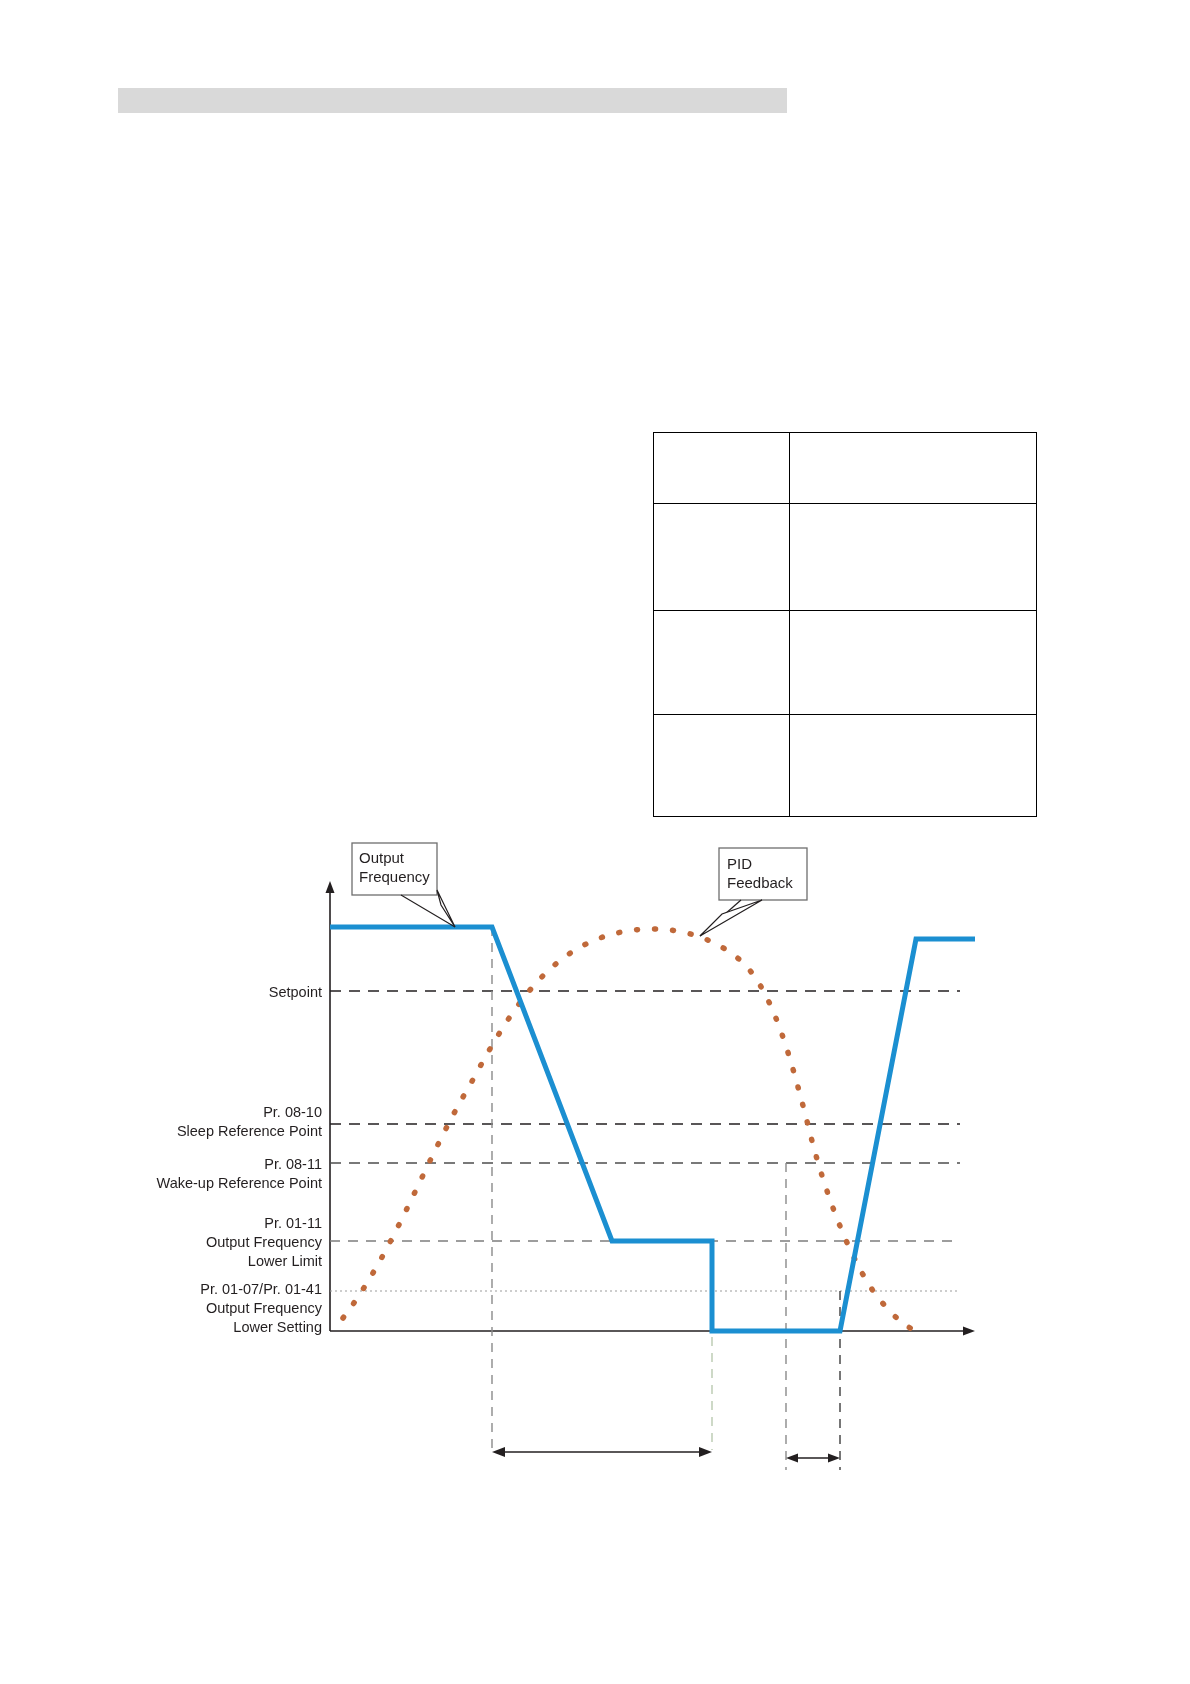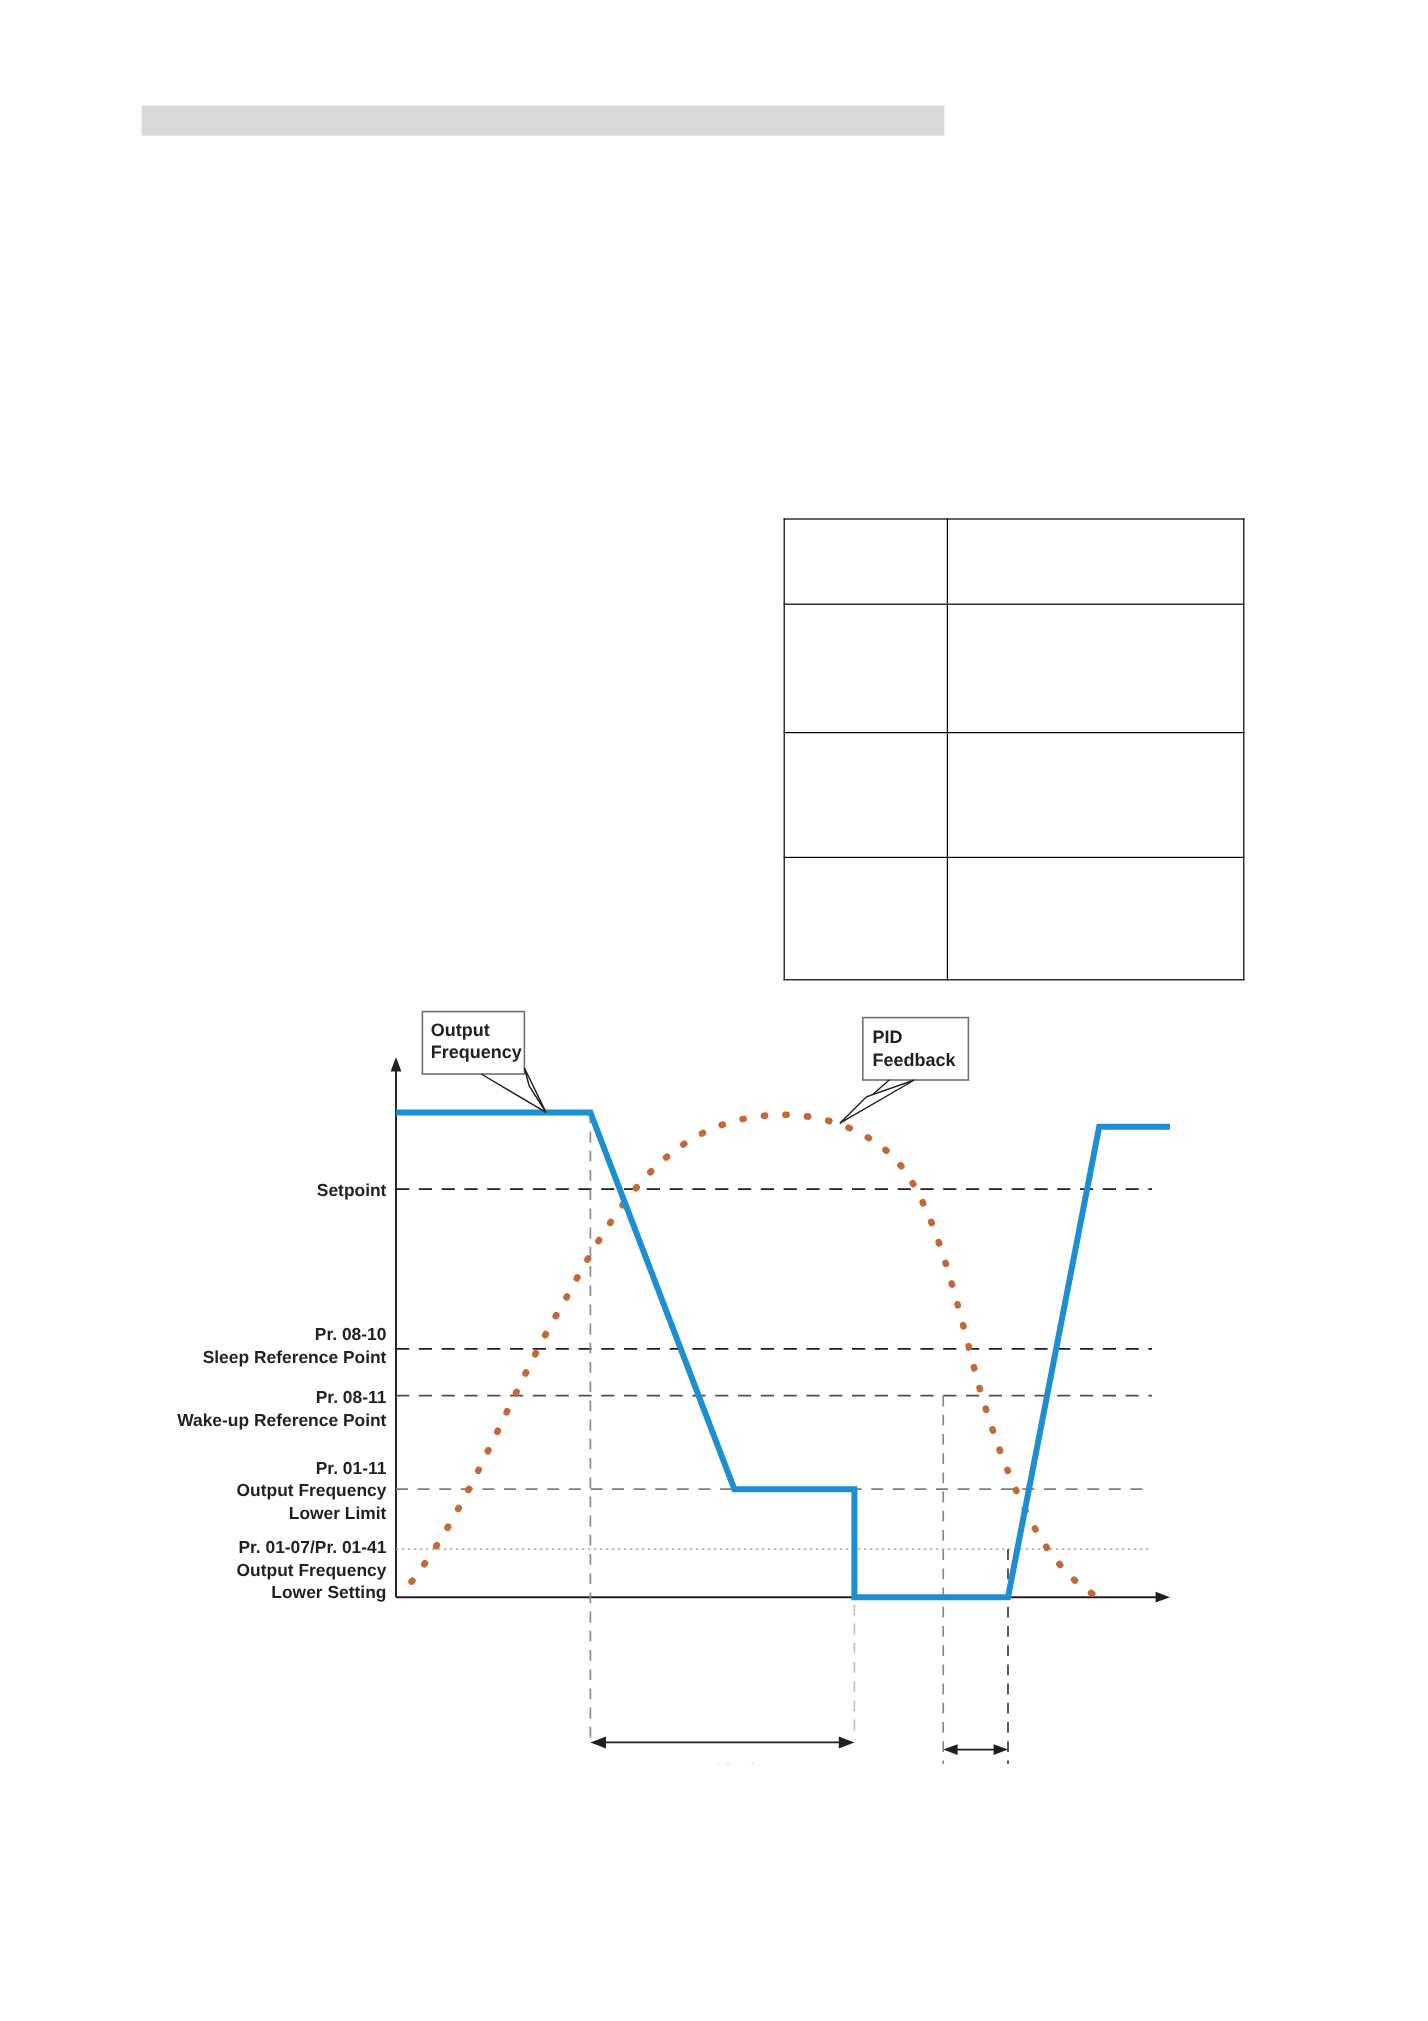--- a/index.html
+++ b/index.html
@@ -14,21 +14,21 @@
   .spec-table{position:absolute;left:653px;top:432px;width:384px;border-collapse:collapse;}
   .spec-table td{border:1px solid #000;font-size:11px;vertical-align:top;padding:4px 6px;color:#231f20;}
   .spec-table td.c0{width:132px;}
   .spec-table td.c1{width:250px;}
   .r0 td{height:62px;}
   .r1 td{height:98px;}
   .r2 td{height:95px;}
   .r3 td{height:93px;}
 
   
-  .chart{position:absolute;left:0px;top:830px;width:1190px;height:640px;font-weight:bold;}
+  .chart{position:absolute;left:0px;top:830px;width:1190px;height:640px;}
   .chart svg{display:block;}
   .cal-txt{font-family:"Liberation Sans",sans-serif;font-size:15px;fill:#231f20;}
   .ax-txt{font-family:"Liberation Sans",sans-serif;font-size:14.5px;fill:#231f20;}
 </style>
 </head>
 <body>
 
 <div class="page">
 
   <div class="header-bar">

